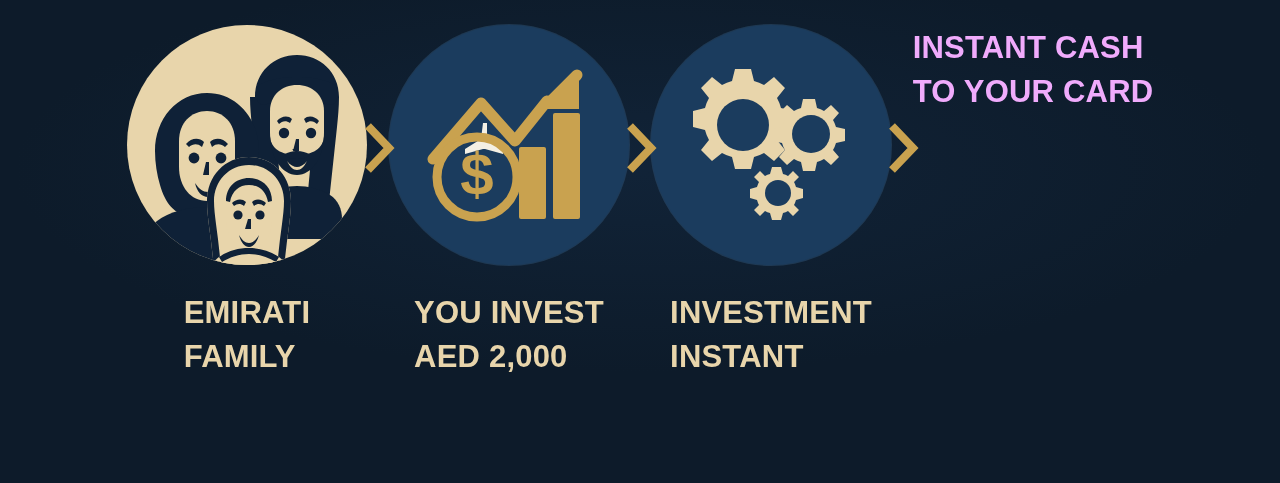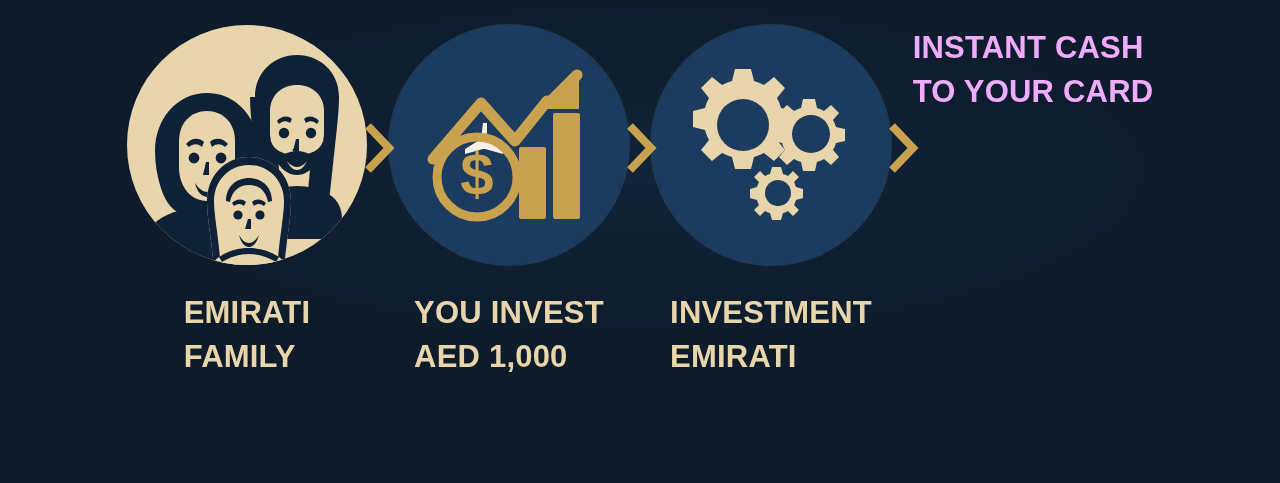--- a/index.html
+++ b/index.html
@@ -192,21 +192,21 @@
         </g>
 
         <circle cx="58" cy="122" r="40" fill="none" stroke="#c9a24f" stroke-width="9"></circle>
         <text x="58" y="140" text-anchor="middle" font-family="'Liberation Sans', sans-serif" font-size="60" font-weight="bold" fill="#c9a24f">$</text>
 
         <rect x="100" y="92" width="27" height="72" rx="2" fill="#c9a24f"></rect>
         <rect x="134" y="58" width="27" height="106" rx="2" fill="#c9a24f"></rect>
       </svg>
     </div>
     <div class="caption" style="color: rgb(232, 213, 171);">YOU INVEST
-AED 1,000</div>
+AED 2,000</div>
 
     <svg class="chevron" viewBox="0 0 34 52">
       <path d="M7 4 L28 26 L7 48" fill="none" stroke="#c9a24f" stroke-width="8" stroke-linecap="butt" stroke-linejoin="miter"></path>
     </svg>
   </div>
 
   <div class="step">
     <div class="circle blue">
       <svg width="180" height="180" viewBox="0 0 180 180">
         <g fill="#e8d5ab">
@@ -232,21 +232,21 @@
                    a22 22 0 0 1 2 5 l7 2 l0 9 l-7 2 a22 22 0 0 1 -2 5
                    l5 5 l-6 6 l-5 -5 a22 22 0 0 1 -5 2 l-2 7 l-9 0
                    l-2 -7 a22 22 0 0 1 -5 -2 l-5 5 l-6 -6 l5 -5
                    a22 22 0 0 1 -2 -5 l-7 -2 l0 -9 l7 -2 a22 22 0 0 1 2 -5
                    l-5 -5 l6 -6 l5 5 a22 22 0 0 1 5 -2 l2 -7 z"></path>
           <circle cx="97" cy="138" r="13" fill="#1b3c5e"></circle>
         </g>
       </svg>
     </div>
     <div class="caption" style="color: rgb(232, 213, 171);">INVESTMENT
-EMIRATI</div>
+INSTANT</div>
 
     <svg class="chevron" viewBox="0 0 34 52">
       <path d="M7 4 L28 26 L7 48" fill="none" stroke="#c9a24f" stroke-width="8" stroke-linecap="butt" stroke-linejoin="miter"></path>
     </svg>
   </div>
 
   <div class="step">
     <div class="caption" style="color: #f0abfc;">INSTANT CASH
 TO YOUR CARD</div>
 

